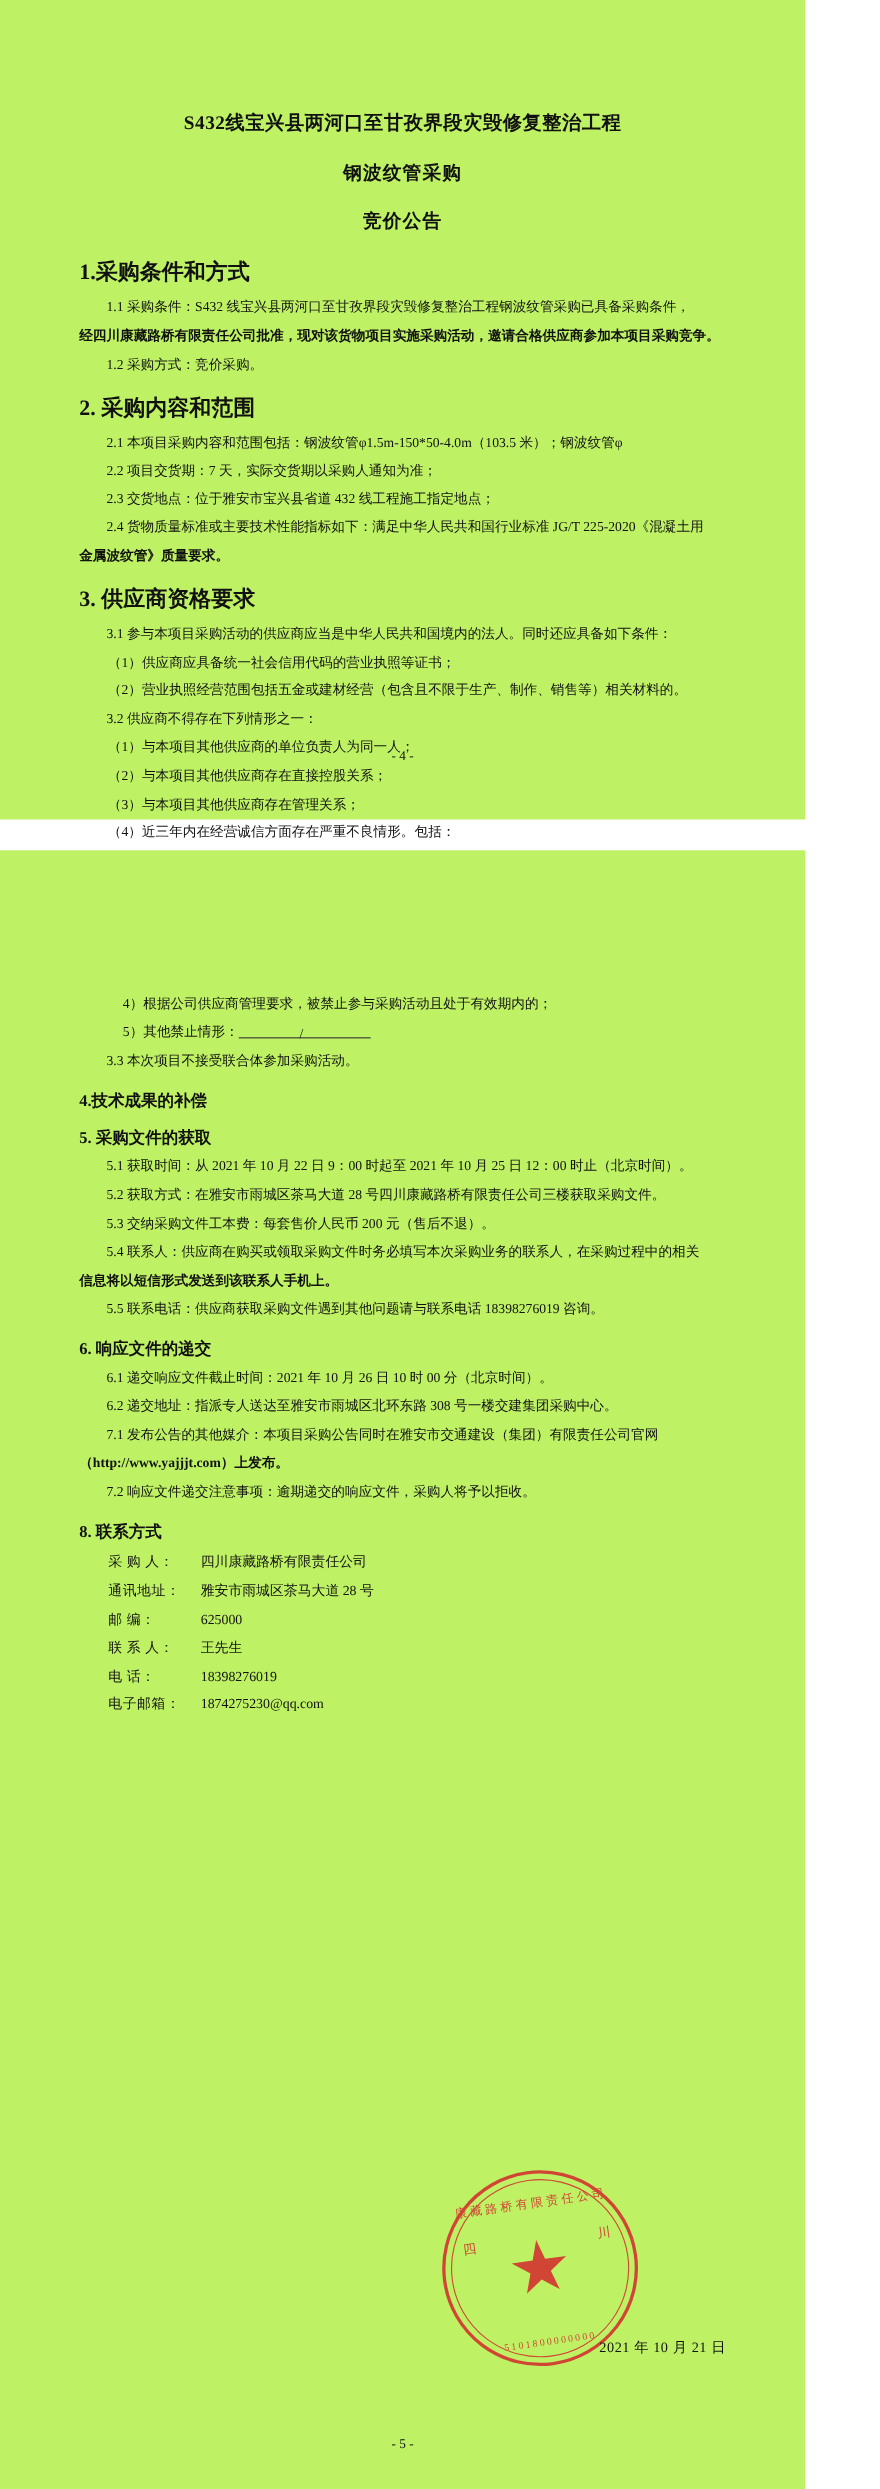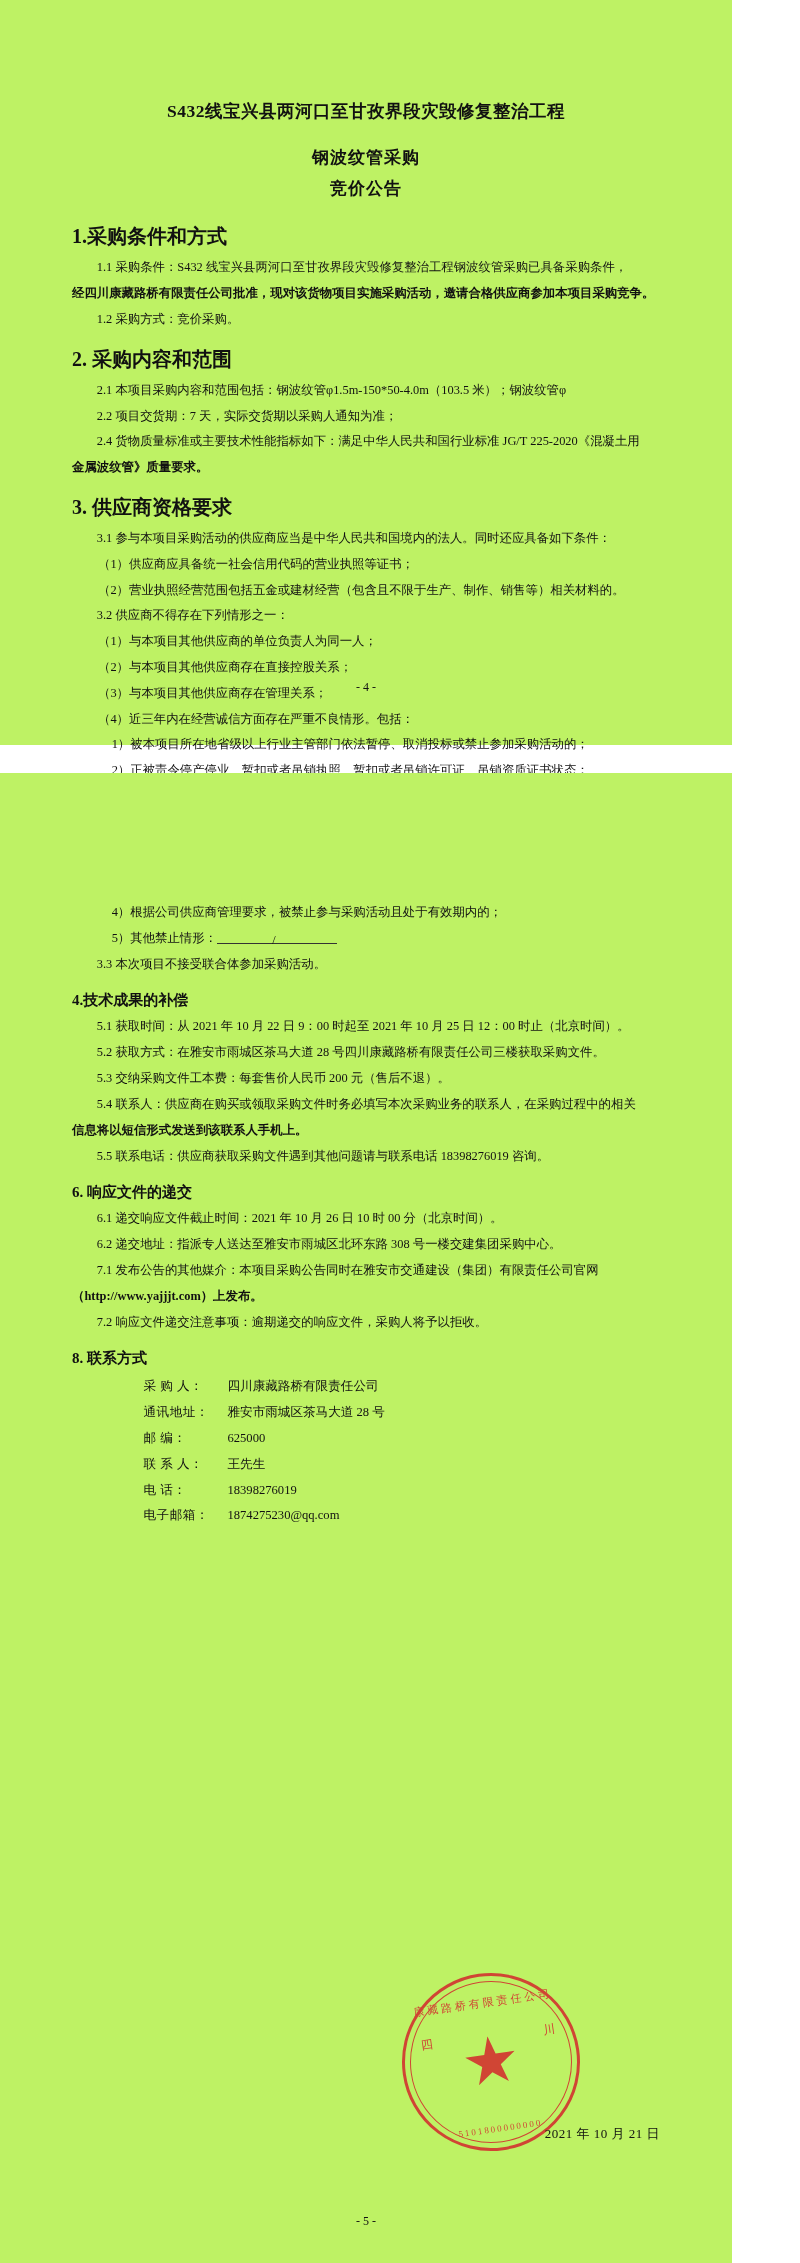--- a/index.html
+++ b/index.html
@@ -31,21 +31,21 @@
   }
   .doc-subtitle {
     font-size: 17px;
     font-weight: bold;
     margin-top: 22px;
     letter-spacing: 1px;
   }
   .doc-type {
     font-size: 17px;
     font-weight: bold;
-    margin-top: 8px;
+    margin-top: 20px;
     letter-spacing: 1px;
   }
 
   .body-1 { margin-top: 22px; }
 
   h2.sec {
     font-size: 20px;
     font-weight: bold;
     margin: 13px 0 6px 0;
     line-height: 1.4;
@@ -79,21 +79,21 @@
     font-weight: bold;
     margin: 15px 0 5px 0;
   }
 
   .contact-table {
     margin-top: 6px;
     padding-left: 2.1em;
     font-size: 12.6px;
     line-height: 2.05;
   }
-  .contact-row { display: flex; margin-left: 45px; }
+  .contact-row { display: flex; }
   .contact-label {
     width: 84px;
     flex: none;
     letter-spacing: 0.5px;
   }
   .contact-val { flex: 1; }
 
   .blank-line {
     display: inline-block;
     min-width: 120px;
@@ -180,20 +180,21 @@
   <div class="body-1">
 
     <h2 class="sec">1.采购条件和方式</h2>
     <p class="para ind1">1.1 采购条件：S432 线宝兴县两河口至甘孜界段灾毁修复整治工程钢波纹管采购已具备采购条件，</p>
     <p class="para noind">经四川康藏路桥有限责任公司批准，现对该货物项目实施采购活动，邀请合格供应商参加本项目采购竞争。</p>
     <p class="para ind1">1.2 采购方式：竞价采购。</p>
 
     <h2 class="sec">2. 采购内容和范围</h2>
     <p class="para ind1">2.1 本项目采购内容和范围包括：钢波纹管φ1.5m-150*50-4.0m（103.5 米）；钢波纹管φ</p>
     <p class="para ind1">2.2 项目交货期：7 天，实际交货期以采购人通知为准；</p>
+    <p class="para ind1">2.3 交货地点：位于雅安市宝兴县省道 432 线工程施工指定地点；</p>
     <p class="para ind1">2.4 货物质量标准或主要技术性能指标如下：满足中华人民共和国行业标准 JG/T 225-2020《混凝土用</p>
     <p class="para noind">金属波纹管》质量要求。</p>
 
     <h2 class="sec">3. 供应商资格要求</h2>
     <p class="para ind1">3.1 参与本项目采购活动的供应商应当是中华人民共和国境内的法人。同时还应具备如下条件：</p>
     <p class="para ind2">（1）供应商应具备统一社会信用代码的营业执照等证书；</p>
     <p class="para ind2">（2）营业执照经营范围包括五金或建材经营（包含且不限于生产、制作、销售等）相关材料的。</p>
     <p class="para ind1">3.2 供应商不得存在下列情形之一：</p>
     <p class="para ind2">（1）与本项目其他供应商的单位负责人为同一人；</p>
     <p class="para ind2">（2）与本项目其他供应商存在直接控股关系；</p>
@@ -215,20 +216,21 @@
   <div class="body-2">
 
     <p class="para ind3">4）根据公司供应商管理要求，被禁止参与采购活动且处于有效期内的；</p>
     <p class="para ind3">
       <span>5）其他禁止情形：</span><span class="blank-line"><span class="slash">/</span></span>
     </p>
     <p class="para ind1">3.3 本次项目不接受联合体参加采购活动。</p>
 
     <h2 class="sec2">4.技术成果的补偿</h2>
 
+    <h2 class="sec2">5. 采购文件的获取</h2>
     <p class="para ind1">5.1 获取时间：从 2021 年 10 月 22 日 9：00 时起至 2021 年 10 月 25 日 12：00 时止（北京时间）。</p>
     <p class="para ind1">5.2 获取方式：在雅安市雨城区茶马大道 28 号四川康藏路桥有限责任公司三楼获取采购文件。</p>
     <p class="para ind1">5.3 交纳采购文件工本费：每套售价人民币 200 元（售后不退）。</p>
     <p class="para ind1">5.4 联系人：供应商在购买或领取采购文件时务必填写本次采购业务的联系人，在采购过程中的相关</p>
     <p class="para noind">信息将以短信形式发送到该联系人手机上。</p>
     <p class="para ind1">5.5 联系电话：供应商获取采购文件遇到其他问题请与联系电话 18398276019 咨询。</p>
 
     <h2 class="sec2">6. 响应文件的递交</h2>
     <p class="para ind1">6.1 递交响应文件截止时间：2021 年 10 月 26 日 10 时 00 分（北京时间）。</p>
     <p class="para ind1">6.2 递交地址：指派专人送达至雅安市雨城区北环东路 308 号一楼交建集团采购中心。</p>

